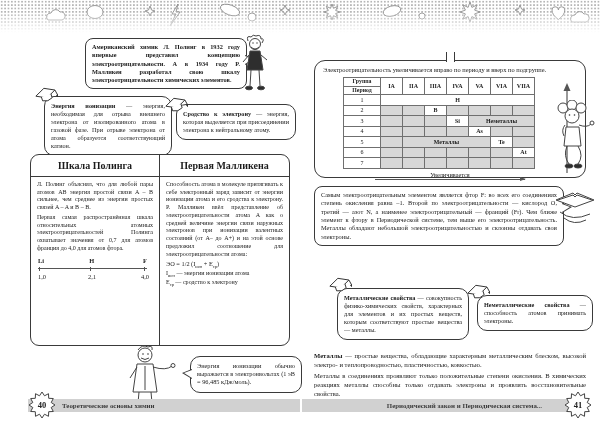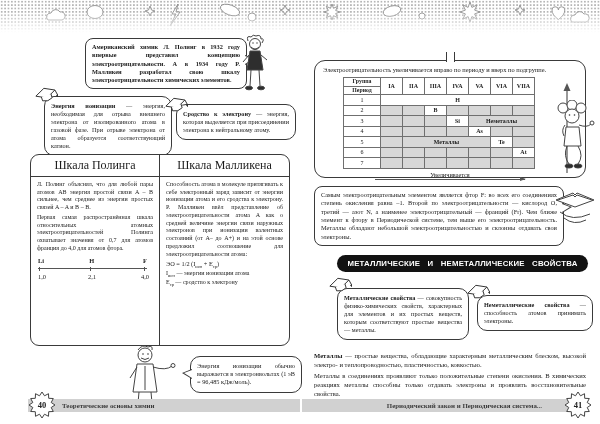--- a/index.html
+++ b/index.html
@@ -25,21 +25,21 @@
   .tail-r::after{content:"";position:absolute;right:2px;top:-3px;border-top:3px solid transparent;border-bottom:5px solid transparent;border-left:8px solid #fff;}
   .cap-icon{position:absolute;z-index:3;}
   
   .intro-box{left:85px;top:38px;width:148px;font-size:6.3px;font-weight:600;}
   .b-ion{left:44px;top:96px;width:114px;}
   .b-aff{left:176px;top:104px;width:106px;}
   .scales{position:absolute;left:30px;top:154px;width:258px;height:190px;
           border:1.4px solid #3a3a3a;border-radius:9px;background:#fff;
           display:grid;grid-template-columns:1fr 1fr;grid-template-rows:22px 1fr;}
   .scales .hd{display:flex;align-items:center;justify-content:center;
-          font-weight:normal;font-size:12px;border-bottom:1.3px solid #3a3a3a;}
+          font-weight:bold;font-size:10px;border-bottom:1.3px solid #3a3a3a;}
   .scales .hd.l,.scales .cell.l{border-right:1.3px solid #3a3a3a;}
   .scales .cell{padding:4px 6px;font-size:6.05px;line-height:1.28;text-align:justify;}
   .scales p{margin:0 0 2px 0;}
   .lhf{position:relative;height:27px;margin-top:4px;font-size:6.4px;}
   .lhf .e{position:absolute;top:0;font-weight:bold;}
   .lhf .v{position:absolute;top:16px;}
   .lhf-line{position:absolute;left:1px;right:6px;top:11px;border-top:0.9px solid #555;}
   .lhf .tick{position:absolute;top:10px;width:1px;height:4px;background:#555;}
   .formula{margin-top:2px;font-size:6.3px;}
   .formula sub,.fnote sub{font-size:4.4px;}
@@ -158,21 +158,21 @@
         <circle cx="23" cy="13" r="0.9" fill="#333"></circle>
     </g>
   </svg>
   <div class="bubble b-aff">
     <span class="term">Сродство к электрону</span>
     <span>— энергия, которая выделяется при присоединении электрона к нейтральному атому.</span>
   </div>
 
   <div class="scales">
     <div class="hd l">Шкала Полинга</div>
-    <div class="hd">Шкала Малликена</div>
+    <div class="hd">Первая Малликена</div>
     <div class="cell l">
       <p>Л. Полинг объяснял, что для любой пары атомов AB энергия простой связи A – B сильнее, чем среднее из энергии простых связей A – A и B – B.</p>
       <p>Первая самая распространённая шкала относительных атомных электроотрицательностей Полинга охватывает значения от 0,7 для атомов франция до 4,0 для атомов фтора.</p>
       <div class="lhf">
         <span class="e" style="left:1px">Li</span>
         <span class="e" style="left:45%">H</span>
         <span class="e" style="right:6px">F</span>
         <div class="lhf-line"></div>
         <span class="tick" style="left:2px"></span>
         <span class="tick" style="left:46%"></span>
@@ -338,21 +338,20 @@
   <svg class="doodle" style="left:552px;top:184px" width="46" height="50" viewBox="0 0 46 50">
     <g stroke="#444" stroke-width="1" fill="#fff">
       <path d="M4,16 L21,9 L23,11 L25,9 L42,16 L23,23 Z"></path>
       <path d="M6,16 L21,11 L23,13" fill="none"></path>
         <path d="M40,16 L25,11 L23,13" fill="none"></path>
       <path d="M8,28 Q20,38 38,30" fill="none"></path>
       <path d="M12,34 Q22,42 34,36" fill="none"></path>
     </g>
   </svg>
 
-  <div class="banner">МЕТАЛЛИЧЕСКИЕ И НЕМЕТАЛЛИЧЕСКИЕ СВОЙСТВА</div>
 
   <svg class="cap-icon" style="left:328px;top:276px" width="24" height="18" viewBox="0 0 24 18">
     <g transform="rotate(-18 12 9)" stroke="#333" stroke-width="0.9" fill="#fff">
       <polygon points="12,2 22,7 12,12 2,7"></polygon>
       <path d="M7,9.5 L7,13.5 Q12,16.5 17,13.5 L17,9.5"></path>
       <line x1="22" y1="7" x2="23" y2="12"></line>
         <circle cx="23" cy="13" r="0.9" fill="#333"></circle>
     </g>
   </svg>
   <div class="bubble b-met">

